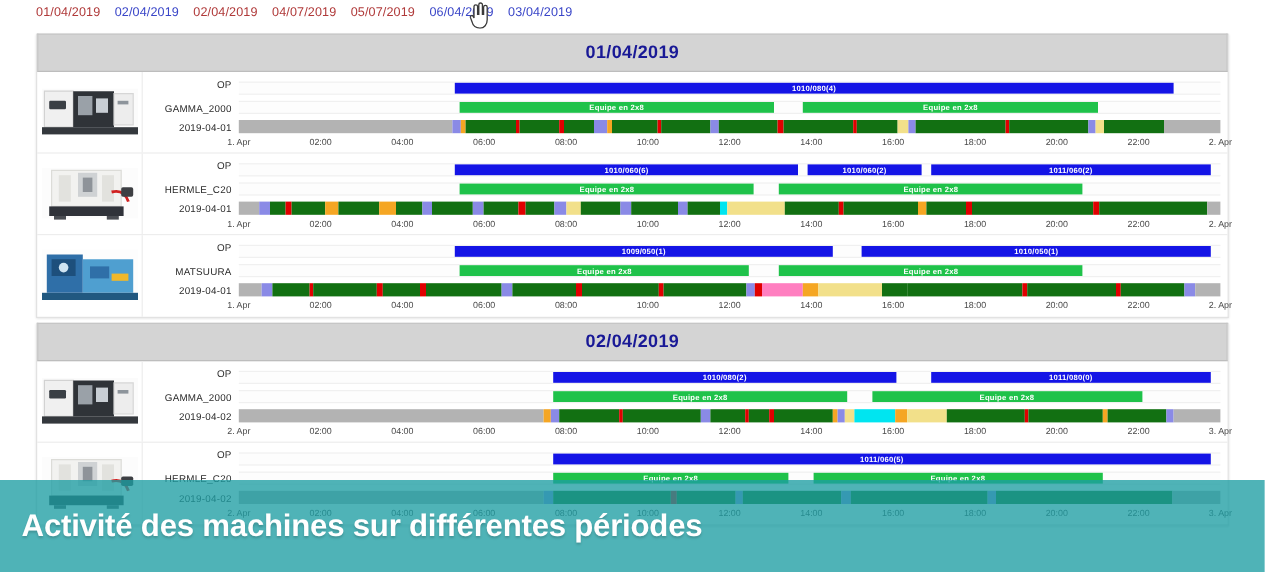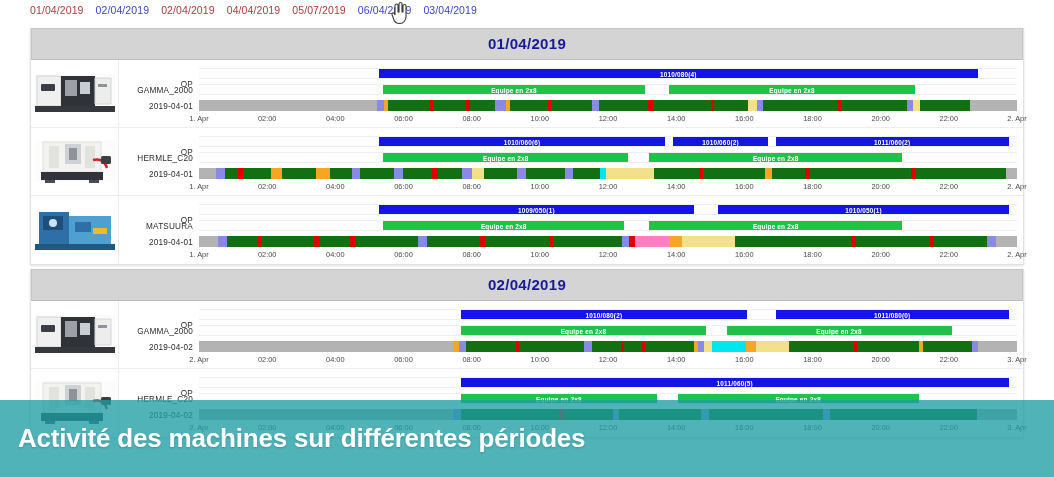--- a/index.html
+++ b/index.html
@@ -87,21 +87,21 @@
     text-align:right;
     padding-right:6px;
     position:relative;
   }
   .labels-cell span {
     position:absolute;
     right:6px;
     white-space:nowrap;
     letter-spacing:.2px;
   }
-  .lb-op   { top:20px;text-align:center; }
+  .lb-op   { top:6px;text-align:center; }
   .lb-name { top:26px; }
   .lb-date { top:42px; }
 
   .chart-cell {
     flex:1 1 auto;
     position:relative;
     padding-right:6px;
   }
   .track {
     position:absolute;
@@ -165,21 +165,21 @@
     text-shadow:0 1px 2px rgba(0,0,0,.18);
   }
 </style>
 </head>
 <body>
 
 <div class="datenav" id="datenav">
   <svg class="cursor-hand" viewBox="0 0 22 24">
     <path d="M7 12V4.5a1.5 1.5 0 0 1 3 0V11h1V3a1.5 1.5 0 0 1 3 0v8h1V5a1.5 1.5 0 0 1 3 0v10.5c0 4-2.5 7-6 7-3.2 0-6-2-6.6-5.2L4 13.5c-.4-1.2 1.4-2.2 2.2-1L7 14z" fill="#ffffff" stroke="#3a3a3a" stroke-width="1.1"></path>
   </svg>
-<a href="#" class="v">01/04/2019</a><a href="#" class="u">02/04/2019</a><a href="#" class="v">02/04/2019</a><a href="#" class="v">04/04/2019</a><a href="#" class="v">05/07/2019</a><a href="#" class="u">06/04/2019</a><a href="#" class="u">03/04/2019</a></div>
+<a href="#" class="v">01/04/2019</a><a href="#" class="u">02/04/2019</a><a href="#" class="v">02/04/2019</a><a href="#" class="v">04/07/2019</a><a href="#" class="v">05/07/2019</a><a href="#" class="u">06/04/2019</a><a href="#" class="u">03/04/2019</a></div>
 
 <div class="board" id="board">
     <div class="card">
       <div class="card-head">01/04/2019</div>
       <div class="mrow">
         <div class="thumb-cell">
           <svg class="thumb" viewBox="0 0 80 48">
             <rect x="0" y="4" width="80" height="38" fill="#fbfbfb"></rect>
             <path d="M2 6h24v30H2z" fill="#f0f0f0" stroke="#d2d2d2"></path>
             <path d="M26 6h34v30H26z" fill="#2f3338"></path>

